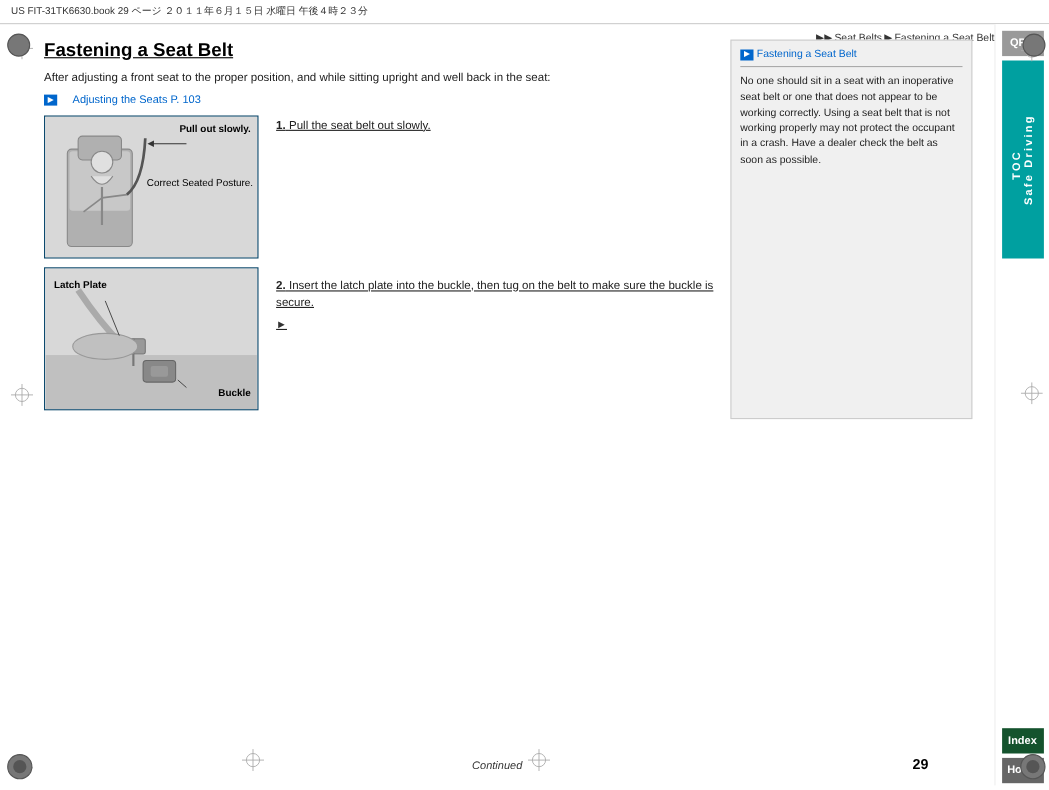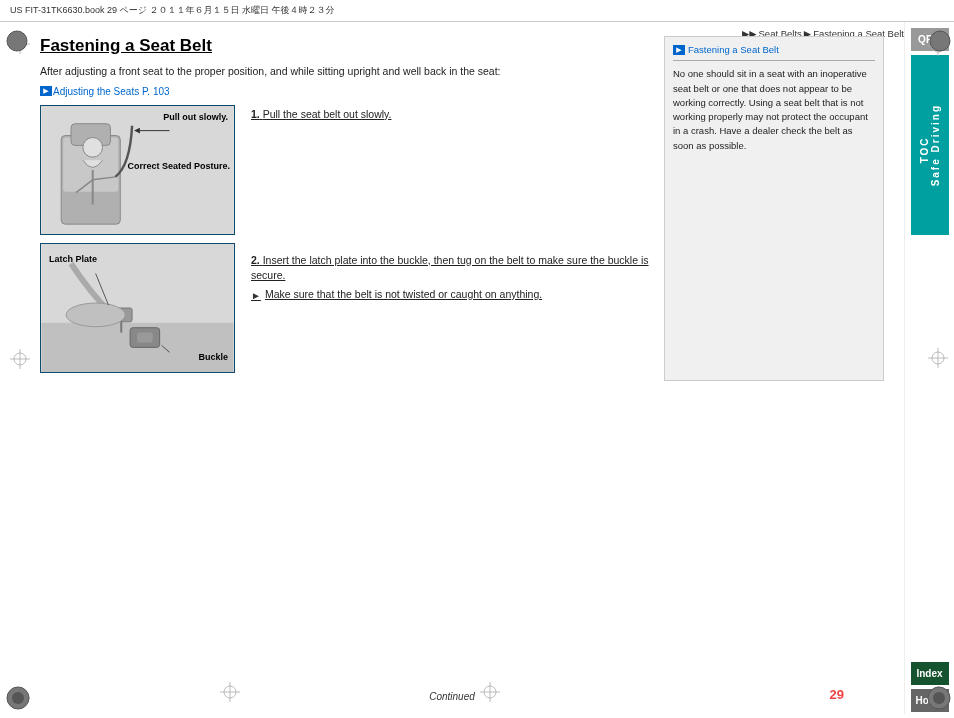--- a/index.html
+++ b/index.html
@@ -104,21 +104,21 @@
       margin-bottom: 6px;
       line-height: 1.5;
     }
 
     
     .link-text {
       color: #0066cc;
       font-size: 10px;
       display: flex;
       align-items: center;
-      gap: 1px;
+      gap: 14px;
       margin-bottom: 8px;
     }
     .link-text .link-icon {
       width: 12px;
       height: 10px;
       background: #0066cc;
       color: #fff;
       font-size: 7px;
       display: inline-flex;
       align-items: center;
@@ -221,21 +221,21 @@
       flex: 1;
     }
 
     
     .page-number {
       position: absolute;
       bottom: 12px;
       right: 60px;
       font-size: 13px;
       font-weight: bold;
-      color: #ef4444;
+      color: #000000;
     }
 
     .continued-text {
       position: absolute;
       bottom: 12px;
       left: 50%;
       transform: translateX(-50%);
       font-size: 10px;
       color: #333;
       font-style: italic;
@@ -263,21 +263,21 @@
       right: 6px;
       font-size: 9px;
       font-weight: bold;
       text-align: right;
     }
     .correct-label {
       position: absolute;
       top: 55px;
       right: 4px;
       font-size: 9px;
-      font-weight: bold;
+      font-weight: normal;
       text-align: right;
       line-height: 1.3;
     }
     .latch-label {
       position: absolute;
       top: 10px;
       left: 8px;
       font-size: 9px;
       font-weight: bold;
       line-height: 1.3;
@@ -404,21 +404,20 @@
             <div class="step">
               <span class="step-num">1.</span>
               <span>Pull the seat belt out slowly.</span>
             </div>
 
             <div class="step" style="margin-top:130px;">
               <span class="step-num">2.</span>
               <span>Insert the latch plate into the buckle, then tug on the belt to make sure the buckle is secure.</span>
               <div class="arrow-note">
                 <span class="arr">►</span>
-                <span>Make sure that the belt is not twisted or caught on anything.</span>
               </div>
             </div>
           </div>
         </div>
       </div>
 
       <div class="info-panel">
         <div class="info-title">
           <span class="info-icon">▶</span>
           <span>Fastening a Seat Belt</span>

